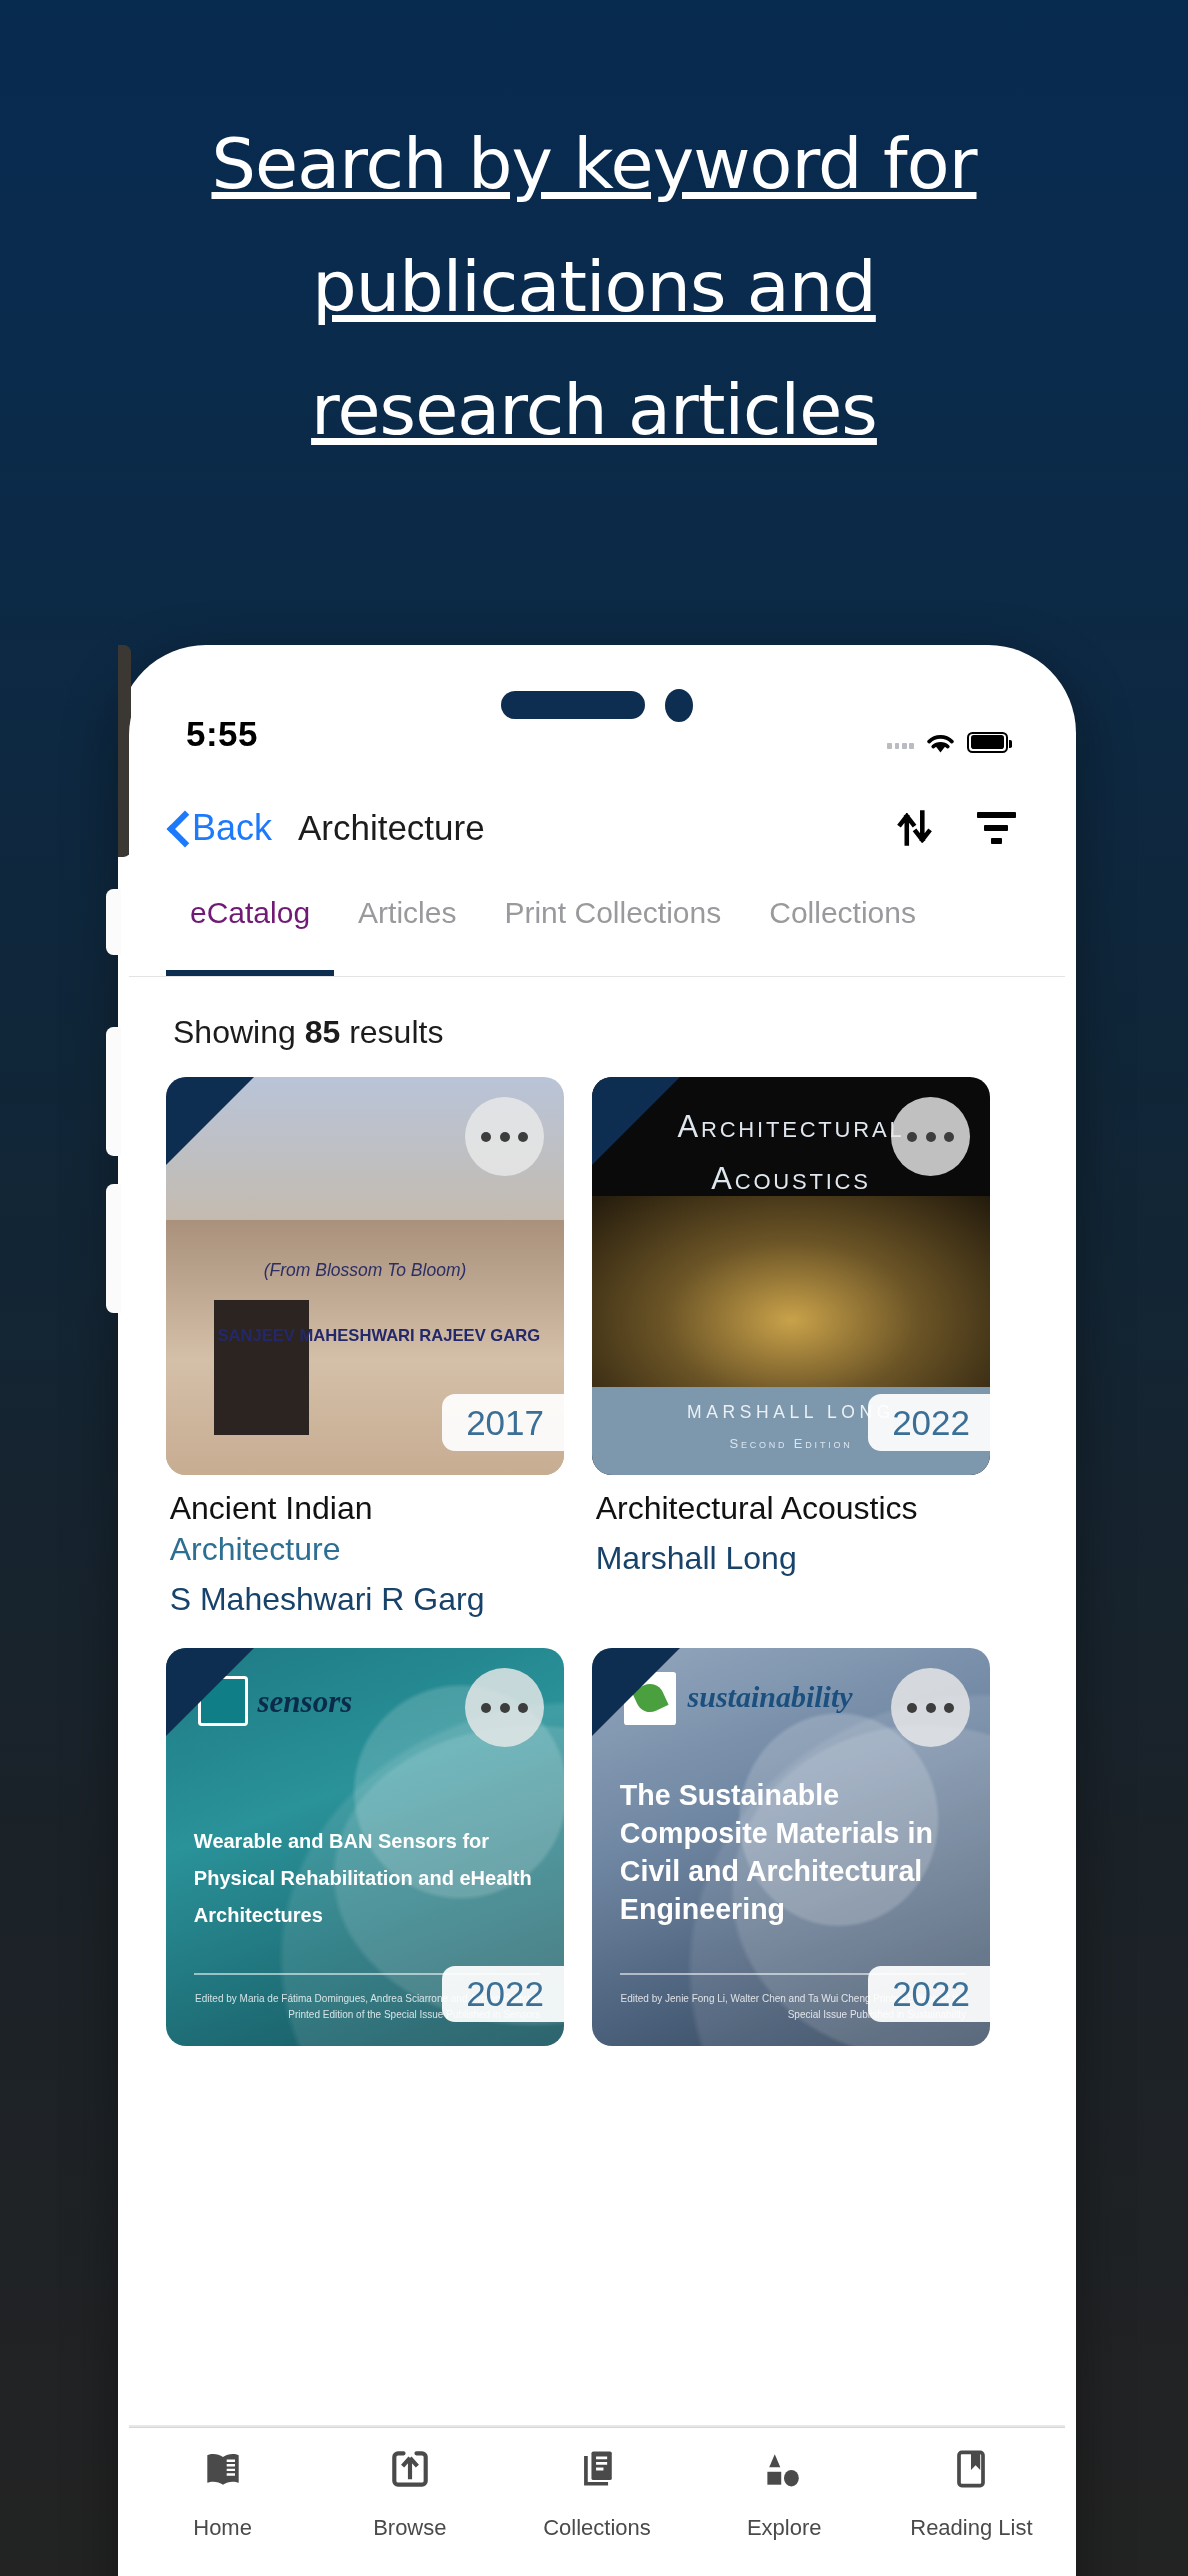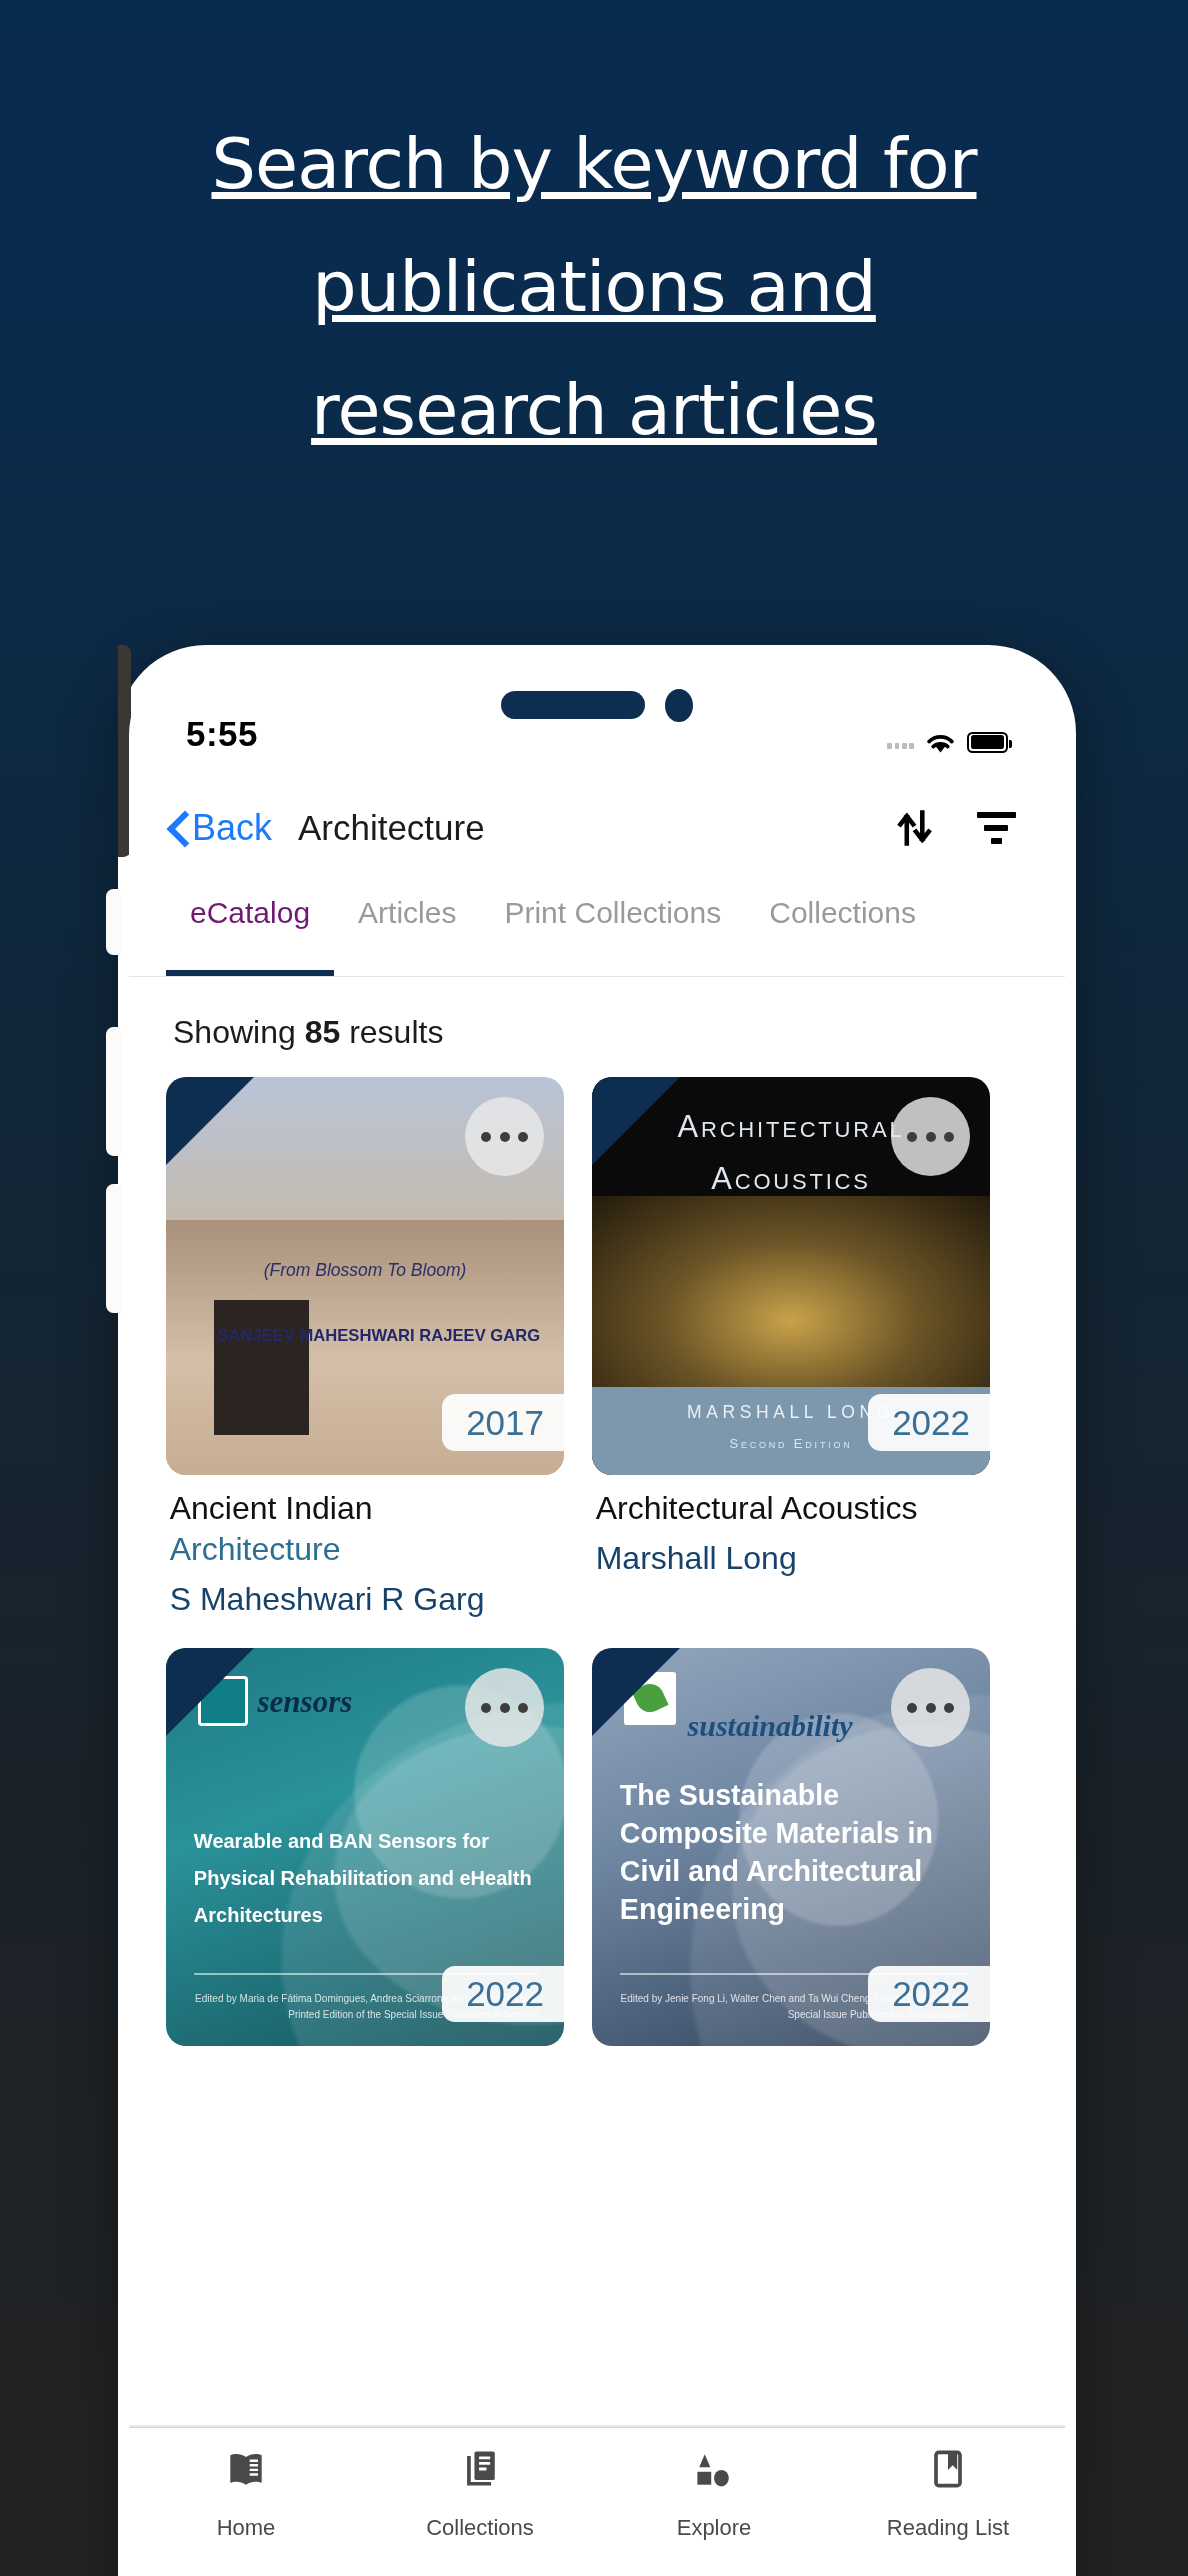--- a/index.html
+++ b/index.html
@@ -172,21 +172,21 @@
 
   .cv-sustain{ background:linear-gradient(160deg,#93a7bd 0%, #6f86a2 40%, #2c3f57 100%); }
   .cv-sustain .swirl{ position:absolute; inset:-20% -10%;
      background:radial-gradient(ellipse at 60% 45%, rgba(255,255,255,.18) 0 24%, transparent 25%),
                 radial-gradient(ellipse at 78% 58%, rgba(255,255,255,.13) 0 36%, transparent 37%),
                 radial-gradient(ellipse at 92% 72%, rgba(255,255,255,.10) 0 48%, transparent 49%); }
   .cv-sustain .logo{ position:absolute; left:8%; top:6%; width:52px; height:53px; background:#fff; border-radius:2.8px; }
   .cv-sustain .leaf{ position:absolute; left:11%; top:9%; width:28px; height:28px; background:#4a9f3e;
      border-radius:0 50% 0 50%; transform:rotate(-25deg); }
   .cv-sustain .jt{ position:absolute; left:24%; top:8%; color:#1b4f7e; font-size:30px;
-     font-style:italic; font-weight:700; font-family:"Liberation Serif", serif;margin-top:29px; }
+     font-style:italic; font-weight:700; font-family:"Liberation Serif", serif; }
   .cv-sustain .ct{ position:absolute; left:7%; right:6%; top:32%; color:#fff; font-size:28.6px;
      font-weight:700; line-height:38px; }
   .cv-sustain .rule{ position:absolute; left:7%; right:6%; bottom:18%; height:1.8px; background:rgba(255,255,255,.55); }
   .cv-sustain .ed{ position:absolute; left:7%; right:6%; bottom:6%; color:rgba(255,255,255,.8);
      font-size:10px; text-align:right; line-height:15.7px;}
 
   
   .tabbar{
     position:absolute; left:0; right:0; bottom:0; height:138px; background:#fff;
     border-top:1.4px solid #d6d6d8; display:flex; align-items:flex-start; padding-top:16.6px;
@@ -380,20 +380,29 @@
               <span class="tabicon">
                 <svg width="48" height="48" viewBox="0 0 52 52">
                   <path d="M26 13 C21 9 13 9 9 11 L9 41 C13 39 21 39 26 43 Z" fill="#4a4a4a"></path>
                   <path d="M26 13 C31 9 39 9 43 11 L43 41 C39 39 31 39 26 43 Z" fill="#4a4a4a"></path>
                   <path d="M30 17 H39 M30 22 H39 M30 27 H39 M30 32 H39" stroke="#fff" stroke-width="2.6"></path>
                 </svg>
               </span>
               <span class="lbl">Home</span>
             </div>
 
+            <div class="tabitem">
+              <span class="tabicon">
+                <svg width="48" height="48" viewBox="0 0 52 52">
+                  <path d="M19 9 H13 A4 4 0 0 0 9 13 V39 A4 4 0 0 0 13 43 H39 A4 4 0 0 0 43 39 V13 A4 4 0 0 0 39 9 H33" stroke="#4a4a4a" stroke-width="4.5" fill="none" stroke-linecap="round"></path>
+                  <path d="M26 37 V16 M26 14 L18 23 M26 14 L34 23" stroke="#4a4a4a" stroke-width="4.5" fill="none"></path>
+                </svg>
+              </span>
+              <span class="lbl">Browse</span>
+            </div>
 
             <div class="tabitem">
               <span class="tabicon">
                 <svg width="48" height="48" viewBox="0 0 52 52">
                   <path d="M14 12 V42 H38" stroke="#4a4a4a" stroke-width="4" fill="none"></path>
                   <rect x="20" y="7" width="22" height="31" rx="2" fill="#4a4a4a"></rect>
                   <path d="M25 14 H37 M25 20 H37 M25 26 H33" stroke="#fff" stroke-width="3"></path>
                 </svg>
               </span>
               <span class="lbl">Collections</span>

